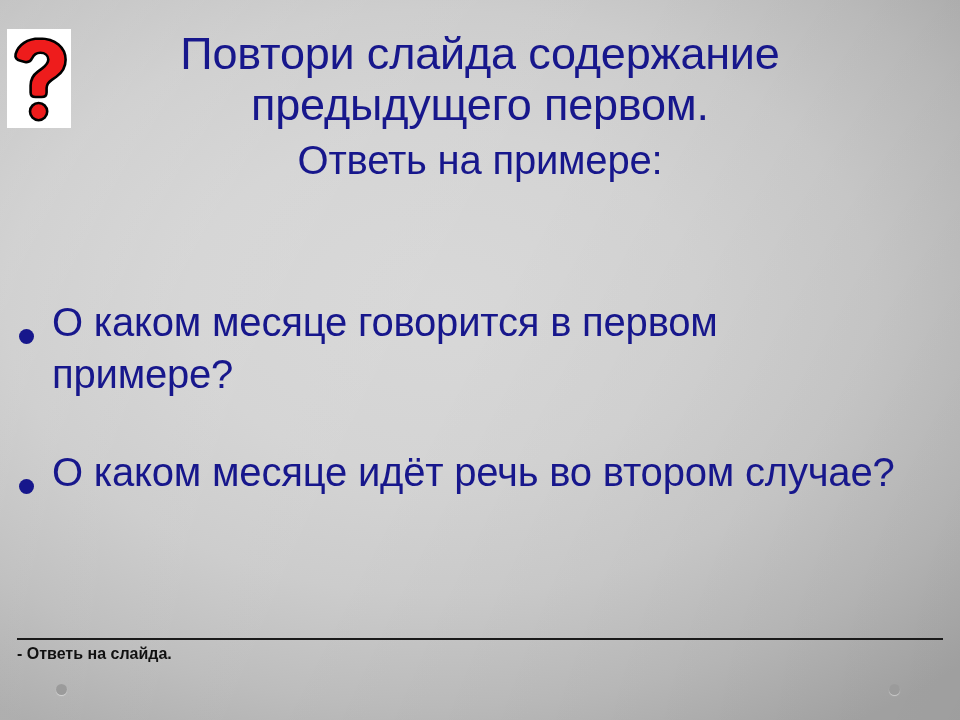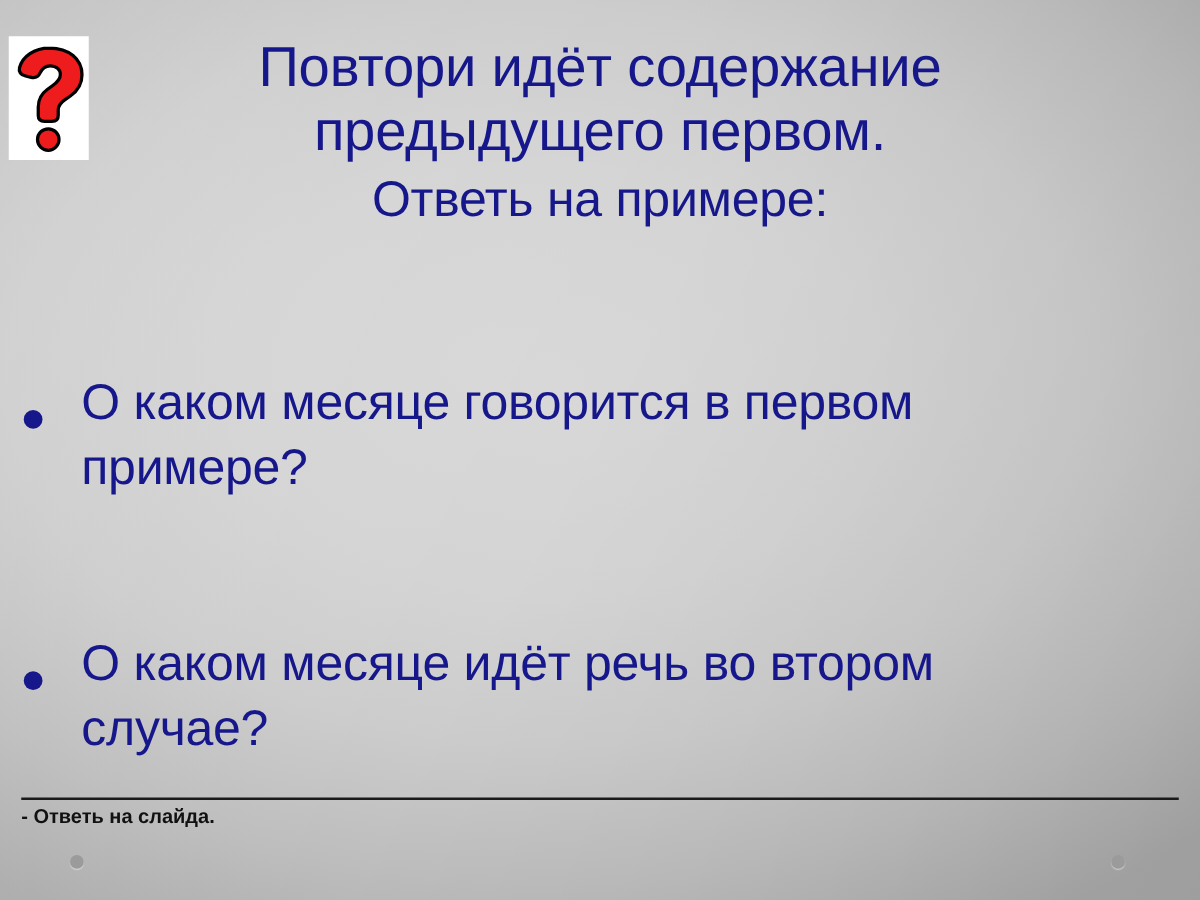--- a/index.html
+++ b/index.html
@@ -90,23 +90,22 @@
     position: absolute;
     left: 0px;
     top: 296px;
     width: 900px;
     z-index: 2;
   }
   .bullet-row {
     display: flex;
     align-items: flex-start;
     color: #17178c;
-    gap: 13px;
-  }
-  .bullet-row + .bullet-row { margin-top: 105px; }
+  }
+  .bullet-row + .bullet-row { margin-top: 46px; }
 
   .bullet-marker {
     flex: 0 0 auto;
     width: 52px;
     text-align: center;
     font-size: 44px;
     line-height: 54px;
     color: #17178c;
     user-select: none;
   }
@@ -188,21 +187,21 @@
                  C 39.6 55.6, 40.9 53.6, 44.8 50.9
                  L 49.3 47.8
                  C 55.6 43.4, 58.6 38.2, 58.6 30.8
                  C 58.6 18.3, 48.2 9.5, 32.5 9.5 Z"></path>
         <circle cx="31.6" cy="82.6" r="8.6"></circle>
       </g>
     </svg>
   </div>
 
   <div id="title-block">
-    <div class="title-line">Повтори идёт содержание</div>
+    <div class="title-line">Повтори слайда содержание</div>
     <div class="title-line">предыдущего первом.</div>
     <div class="title-line small">Ответь на примере:</div>
   </div>
 
   <div id="bullet-list">
 
     <div class="bullet-row">
       <div class="bullet-marker"><span></span></div>
       <div class="bullet-text">О каком месяце говорится в первом примере?</div>
     </div>

